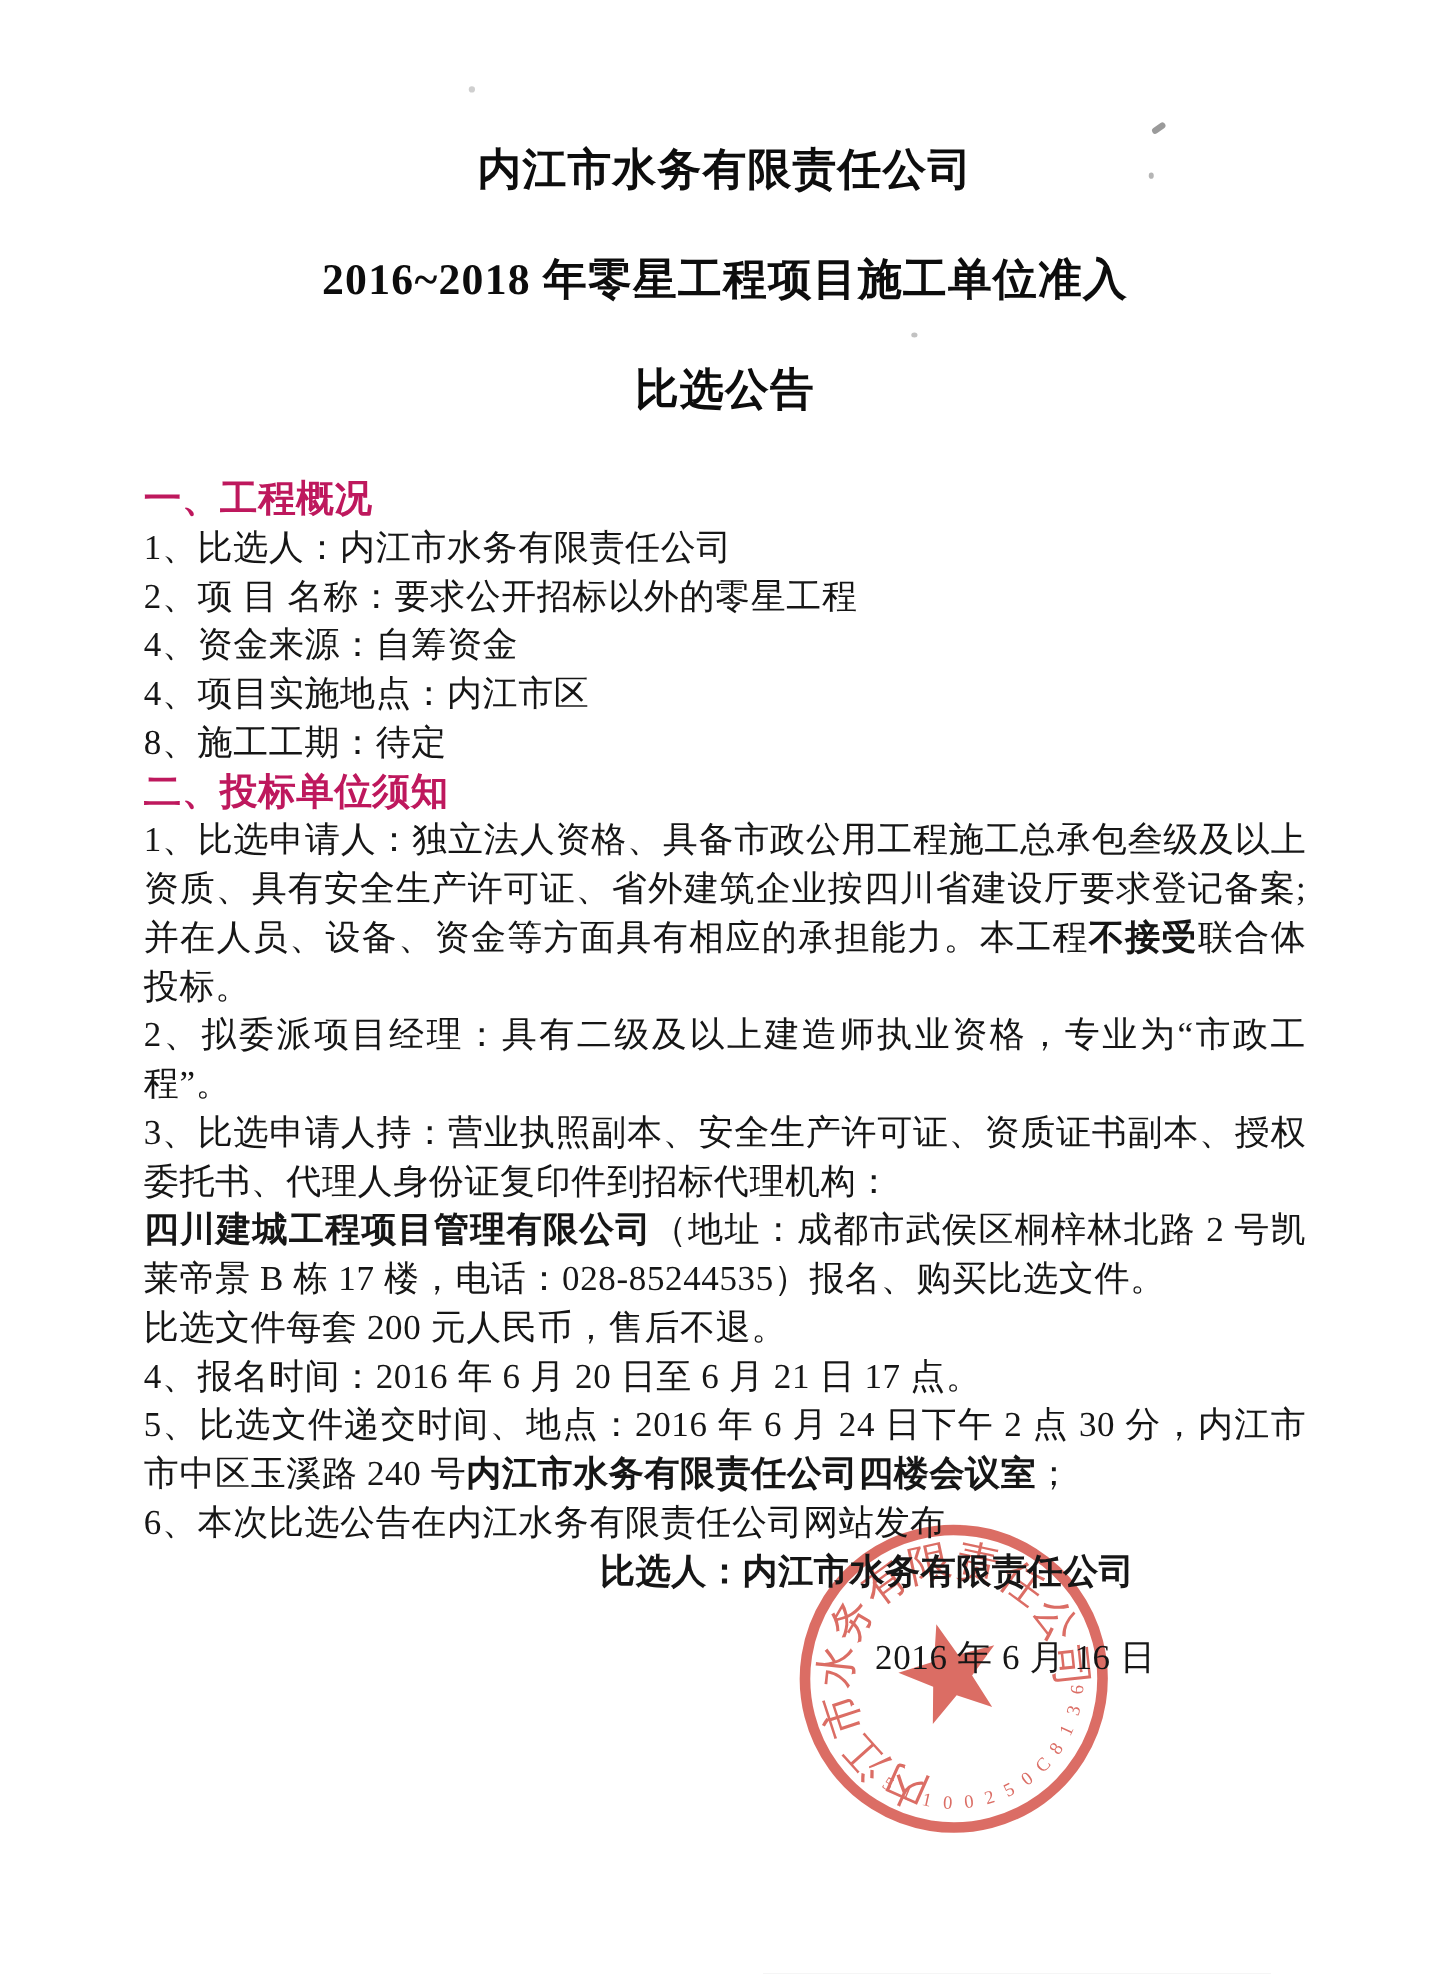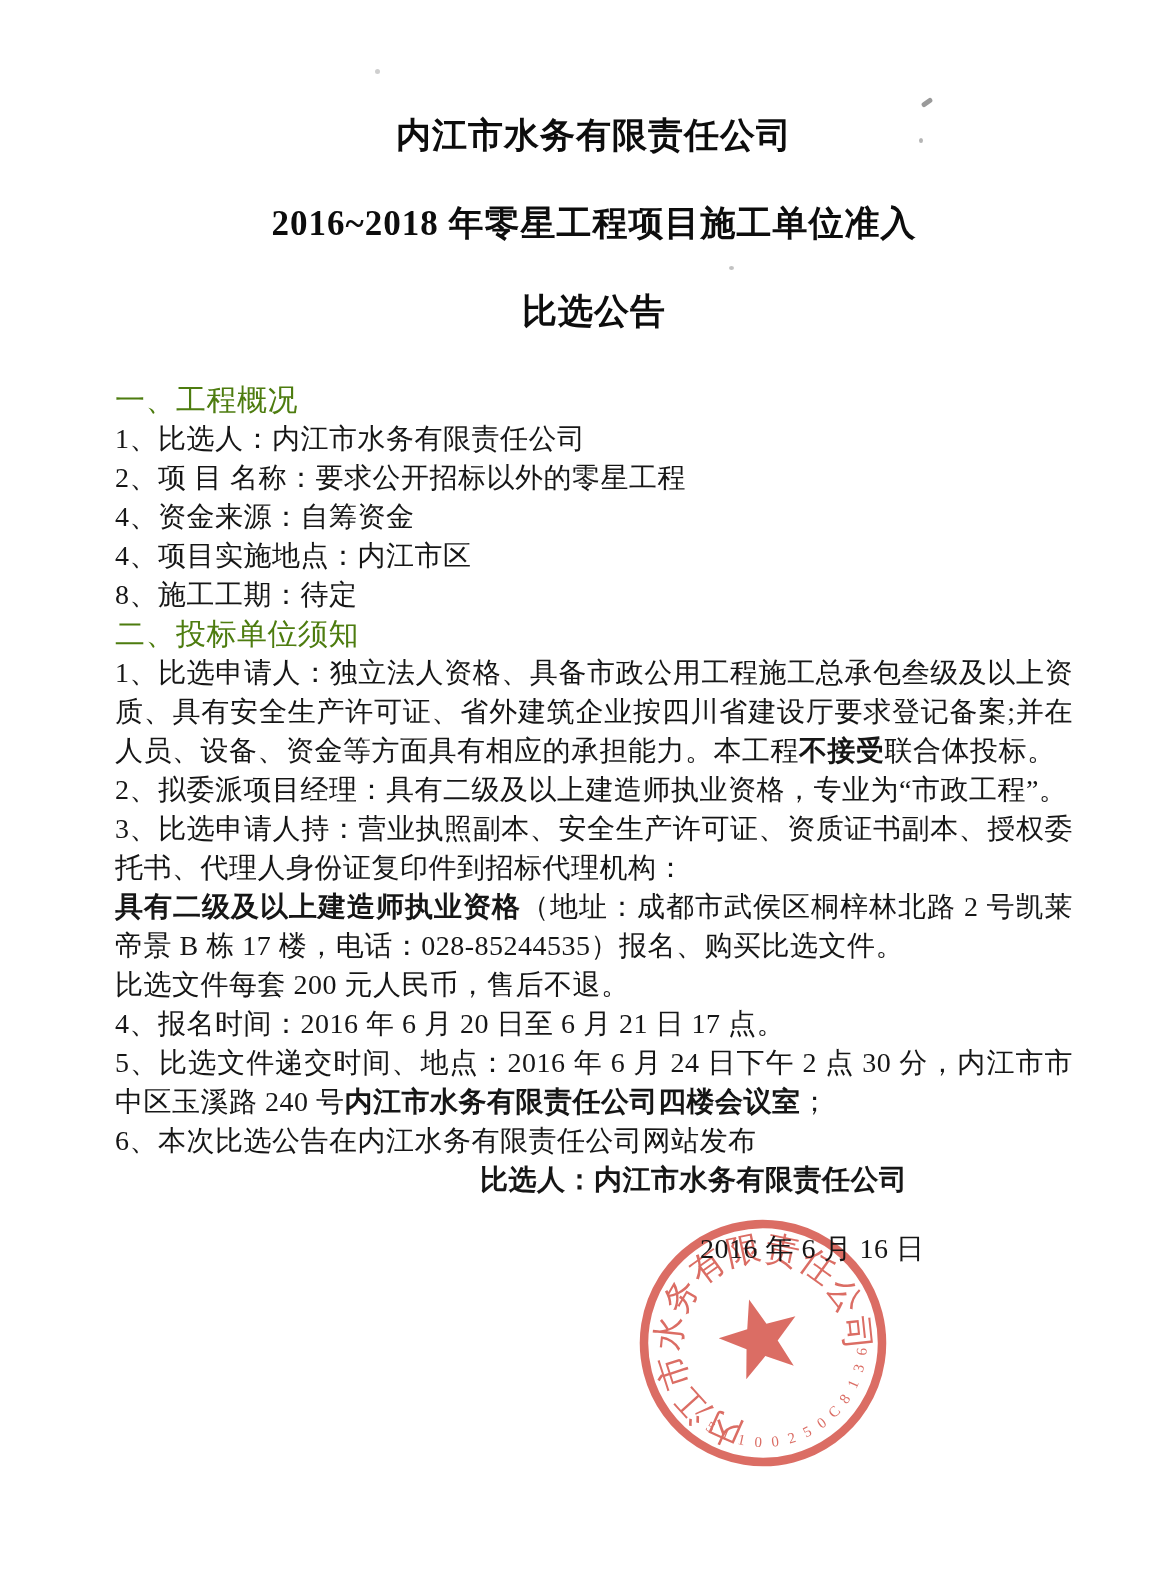--- a/index.html
+++ b/index.html
@@ -4,21 +4,21 @@
 <style>
   html, body { margin: 0; padding: 0; background: #e8e8e8; }
   .page {
     position: relative;
     width: 1161px;
     height: 1579px;
     margin: 0 auto;
     background: #ffffff;
     overflow: hidden;
     box-sizing: border-box;
-    padding: 116px 88px 0 115px;
+    padding: 116px 116px 0 115px;
     font-family: "Liberation Serif", "DejaVu Serif", serif;
     color: #161616;
   }
   .titles h1 {
     margin: 0 0 48px 0;
     text-align: center;
     font-size: 35px;
     font-weight: bold;
     letter-spacing: 1px;
     line-height: 40px;
@@ -27,23 +27,23 @@
   .content {
     position: relative;
     z-index: 2;
     margin-top: 26px;
     font-size: 28px;
     line-height: 39px;
     letter-spacing: 0.5px;
   }
   .content p { margin: 0; text-align: justify; }
   .sec-heading {
-    font-weight: normal;
+    font-weight: bold;
     font-size: 30px;
-    color: #4d7c0f;
+    color: #be185d;
     text-align: left !important;
   }
   .content b { font-weight: bold; }
   .bidder-line { margin-left: 365px !important; text-align: left !important; font-weight: bold; }
   .date-line  { margin-left: 585px !important; margin-top: 30px !important; text-align: left; }
   .seal {
     position: absolute;
     left: 620px;
     top: 1200px;
     width: 286px;
@@ -116,21 +116,21 @@
     <p>8、施工工期：待定</p>
 
     <p class="sec-heading">二、投标单位须知</p>
 
     <p><span>1、比选申请人：独立法人资格、具备市政公用工程施工总承包叁级及以上资质、具有安全生产许可证、省外建筑企业按四川省建设厅要求登记备案;并在人员、设备、资金等方面具有相应的承担能力。本工程</span><b>不接受</b><span>联合体投标。</span></p>
 
     <p>2、拟委派项目经理：具有二级及以上建造师执业资格，专业为“市政工程”。</p>
 
     <p>3、比选申请人持：营业执照副本、安全生产许可证、资质证书副本、授权委托书、代理人身份证复印件到招标代理机构：</p>
 
-    <p><b>具有二级及以上建造师执业资格</b><span>（地址：成都市武侯区桐梓林北路 2 号凯莱帝景 B 栋 17 楼，电话：028-85244535）报名、购买比选文件。</span></p>
+    <p><b>四川建城工程项目管理有限公司</b><span>（地址：成都市武侯区桐梓林北路 2 号凯莱帝景 B 栋 17 楼，电话：028-85244535）报名、购买比选文件。</span></p>
 
     <p>比选文件每套 200 元人民币，售后不退。</p>
 
     <p>4、报名时间：2016 年 6 月 20 日至 6 月 21 日 17 点。</p>
 
     <p><span>5、比选文件递交时间、地点：2016 年 6 月 24 日下午 2 点 30 分，内江市市中区玉溪路 240 号</span><b>内江市水务有限责任公司四楼会议室</b><span>；</span></p>
 
 
     <p>6、本次比选公告在内江水务有限责任公司网站发布</p>
 

